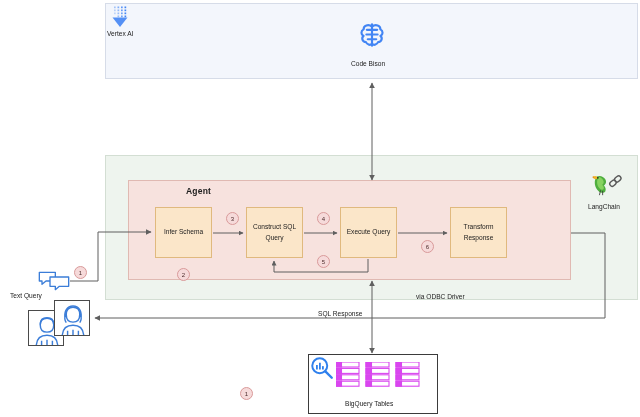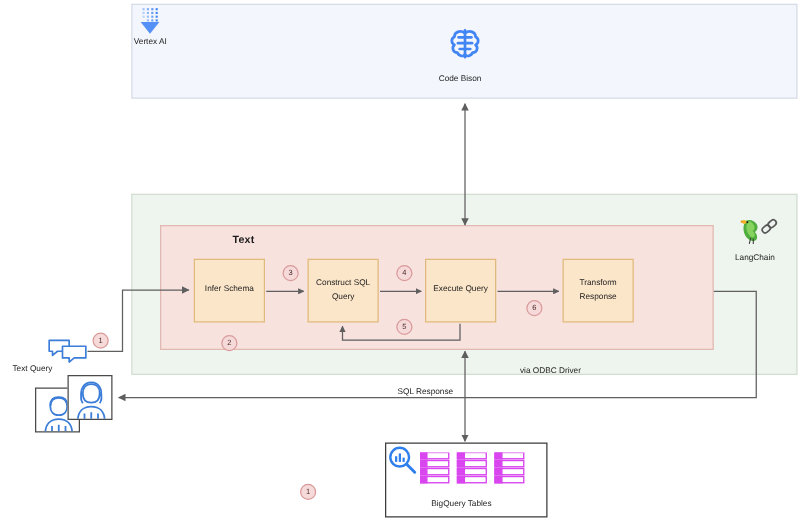--- a/index.html
+++ b/index.html
@@ -202,21 +202,21 @@
 
       <g stroke="#5a5a5a" stroke-width="2.6" fill="none" stroke-linecap="round">
         <rect x="33" y="18" width="13" height="9" rx="4.5" transform="rotate(-40 39.5 22.5)"></rect>
         <rect x="42" y="10" width="13" height="9" rx="4.5" transform="rotate(-40 48.5 14.5)"></rect>
       </g>
     </svg>
   </div>
   <div class="plain-label" id="label-langchain">LangChain</div>
 
   <div class="container-box" id="agent-box"></div>
-  <div id="agent-title">Text</div>
+  <div id="agent-title">Agent</div>
 
   <div class="step-box" id="step-infer">Infer Schema</div>
   <div class="step-box" id="step-construct">Construct SQL Query</div>
   <div class="step-box" id="step-execute">Execute Query</div>
   <div class="step-box" id="step-transform">Transform Response</div>
 
   <div class="icon-wrap" id="icon-chat">
     <svg viewBox="0 0 48 32" width="32" height="22">
       <g fill="#ffffff" stroke="#3b7dd8" stroke-width="2" stroke-linejoin="round">
         <path d="M2 3 H26 V16 H12 L6 21 V16 H2 Z"></path>

